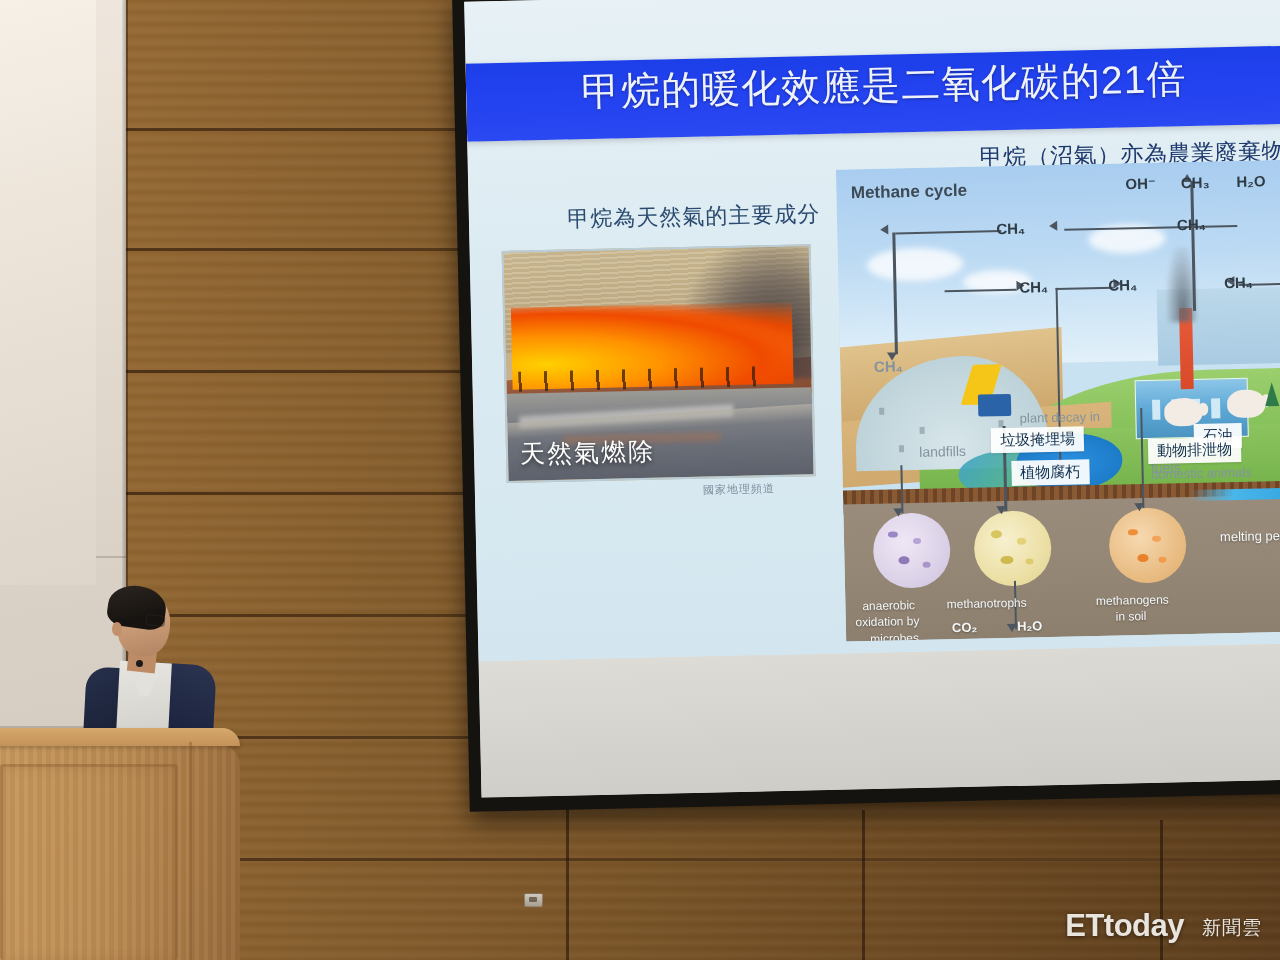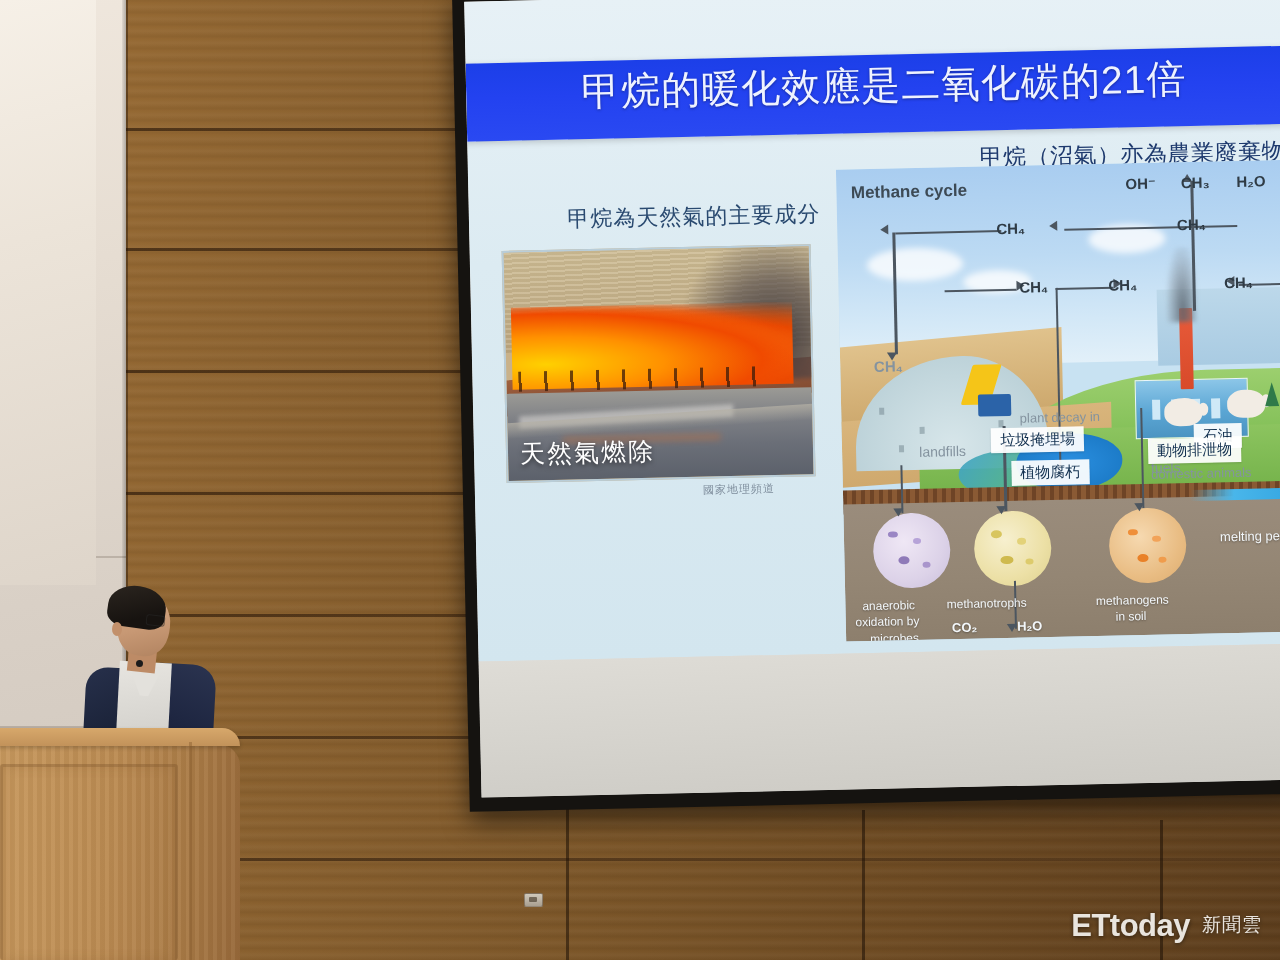--- a/index.html
+++ b/index.html
@@ -205,21 +205,21 @@
       repeating-linear-gradient(90deg,rgba(255,255,255,.045) 0 4px,rgba(0,0,0,.035) 4px 9px),
       linear-gradient(95deg,#c8995e 0%,#bb8b52 48%,#a97a45 78%,#97693a 100%);
     border-radius:0 22px 0 0;}
   .pod-panel{position:absolute;left:12px;top:36px;right:62px;bottom:0;
     border:3px solid rgba(120,82,40,.35);border-bottom:none;border-radius:3px;
     box-shadow:inset 0 0 12px rgba(120,80,38,.18);}
   .pod-edge{position:absolute;right:48px;top:14px;width:3px;height:218px;
     background:rgba(130,88,42,.4);}
 
   
-  #watermark{position:absolute;right:18px;bottom:16px;display:flex;align-items:center;gap:12px;
+  #watermark{position:absolute;right:18px;bottom:16px;display:flex;align-items:flex-end;gap:18px;
     opacity:.94;}
   #watermark .et{color:#f2efea;font-size:31px;font-weight:bold;letter-spacing:-.5px;
     text-shadow:0 1px 4px rgba(0,0,0,.55);}
   #watermark .cn{color:#f2efea;font-size:19px;letter-spacing:1px;padding-bottom:3px;
     text-shadow:0 1px 4px rgba(0,0,0,.55);}
 
   .outlet{position:absolute;left:524px;top:893px;width:17px;height:12px;
     background:linear-gradient(180deg,#cfc8bb,#a99f90);border:1px solid rgba(60,40,20,.4);border-radius:2px;}
   .outlet:after{content:"";position:absolute;left:4px;top:3px;width:8px;height:5px;
     background:rgba(60,48,34,.6);border-radius:1px;}

